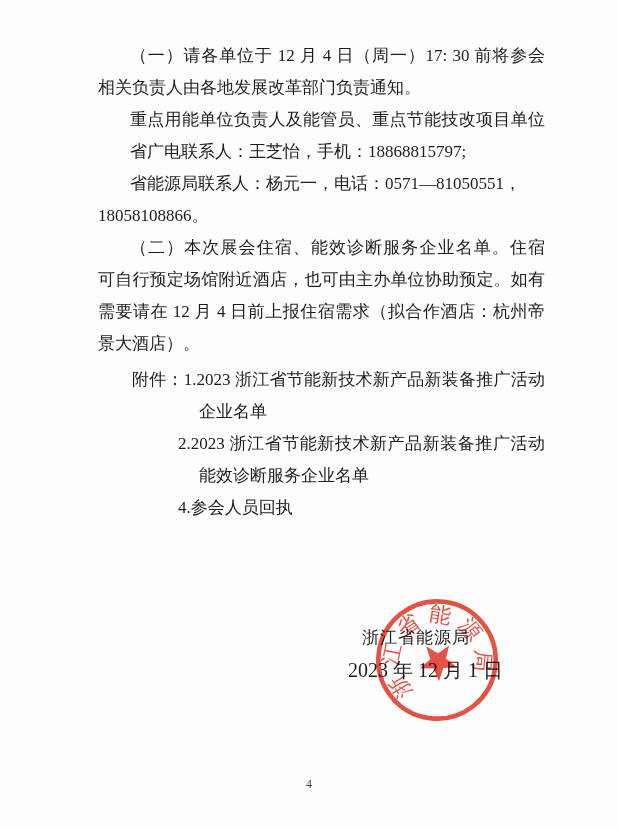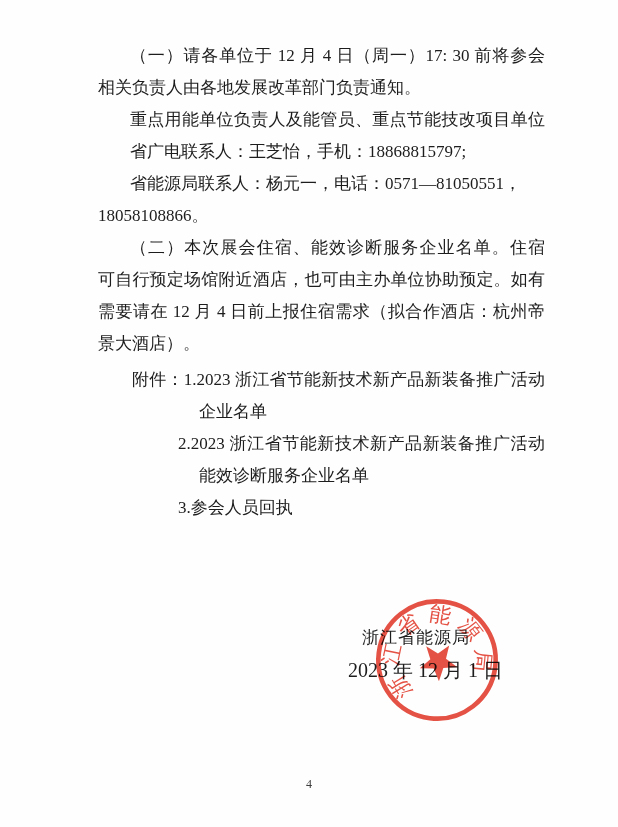--- a/index.html
+++ b/index.html
@@ -94,21 +94,21 @@
     <div class="line fill ind">（二）本次展会住宿、能效诊断服务企业名单。住宿</div>
     <div class="line fill">可自行预定场馆附近酒店，也可由主办单位协助预定。如有</div>
     <div class="line fill">需要请在 12 月 4 日前上报住宿需求（拟合作酒店：杭州帝</div>
     <div class="line">景大酒店）。</div>
 
     <div class="att-block">
       <div class="line fill att-first"><span>附件：</span><span>1.2023 浙江省节能新技术新产品新装备推广活动</span></div>
       <div class="line att-cont">企业名单</div>
       <div class="line fill att-item">2.2023 浙江省节能新技术新产品新装备推广活动</div>
       <div class="line att-cont">能效诊断服务企业名单</div>
-      <div class="line att-item">3.参会人员回执</div>
+      <div class="line att-item">4.参会人员回执</div>
     </div>
   </div>
 
   <div class="sig-org">浙江省能源局</div>
   <div class="sig-date">2023 年 12 月 1 日</div>
 
   <div class="seal">
     <svg viewBox="0 0 140 140" xmlns="http://www.w3.org/2000/svg">
       <circle cx="70" cy="70" r="57" fill="none" stroke-width="4.5" stroke="#e23a2b"></circle>
       <polygon points="70,53 74.7,65.5 88.1,66.1 77.6,74.5 81.2,87.4 70,80 58.8,87.4 62.4,74.5 51.9,66.1 65.3,65.5" fill="#e23a2b"></polygon>

